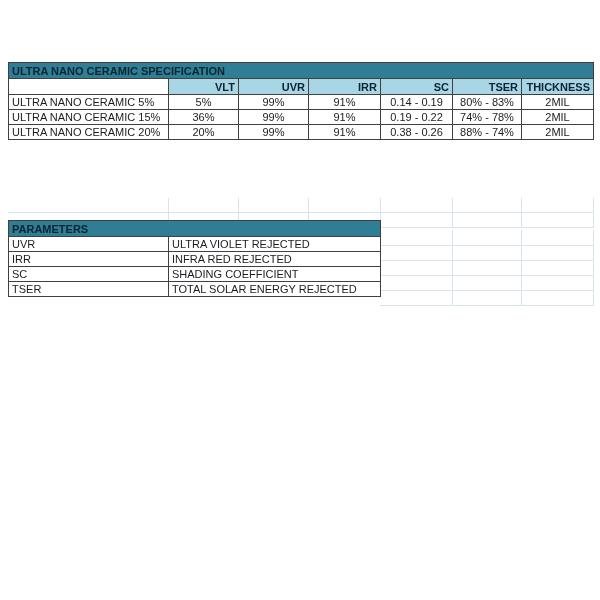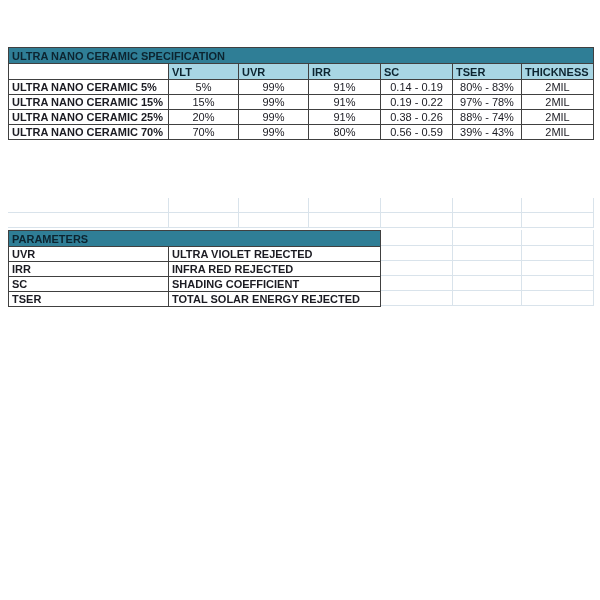--- a/index.html
+++ b/index.html
@@ -14,36 +14,36 @@
   body{background:#ffffff;width:600px;height:600px;}
   .canvas{
     position:relative;width:600px;height:600px;background:#ffffff;overflow:hidden;
     font-family:"Liberation Sans",sans-serif;
   }
   table{
     border-collapse:collapse;table-layout:fixed;position:absolute;
     font-size:11px;color:var(--text);
   }
   
-  .spec{left:8px;top:47px;width:585px;}
-  .params{left:8px;top:230px;width:372px;}
+  .spec{left:8px;top:62px;width:585px;}
+  .params{left:8px;top:220px;width:372px;}
   .spec td,.spec th,.params td{
     border:1px solid var(--border-dark);
     height:14px;padding:0 3px;overflow:hidden;white-space:nowrap;
     font-weight:normal;vertical-align:middle;background:#ffffff;
   }
   tr.ttl td{
     background:var(--teal);color:var(--text-header);
     font-weight:bold;text-align:left;height:15px;
   }
   .spec th.ch{
     background:var(--header-blue);color:var(--text-header);
-    font-weight:bold;text-align:left;height:15px;
-  }
-  td.lbl{text-align:left;font-weight:bold;}
+    font-weight:bold;text-align:right;height:15px;
+  }
+  td.lbl{text-align:left;}
   td.val{text-align:center;}
   
   .ghost td{border:1px solid var(--grid-faint);height:14px;padding:0;background:transparent;}
   .strip{left:8px;top:198px;width:585px;}
   .strip tr:first-child td{border-top:none;}
   .strip td:first-child{border-left:none;}
   .rightgrid{left:380px;top:230px;width:213px;}
   .rightgrid tr:first-child td{border-top:none;height:15px;}
   .rightgrid td:first-child{border-left:none;}
 </style>
@@ -146,45 +146,36 @@
       <td class="lbl">ULTRA NANO CERAMIC 5%</td>
       <td class="val">5%</td>
       <td class="val">99%</td>
       <td class="val">91%</td>
       <td class="val">0.14 - 0.19</td>
       <td class="val">80% - 83%</td>
       <td class="val">2MIL</td>
     </tr>
     <tr>
       <td class="lbl">ULTRA NANO CERAMIC 15%</td>
-      <td class="val">15%</td>
+      <td class="val">36%</td>
       <td class="val">99%</td>
       <td class="val">91%</td>
       <td class="val">0.19 - 0.22</td>
-      <td class="val">97% - 78%</td>
+      <td class="val">74% - 78%</td>
       <td class="val">2MIL</td>
     </tr>
     <tr>
-      <td class="lbl">ULTRA NANO CERAMIC 25%</td>
+      <td class="lbl">ULTRA NANO CERAMIC 20%</td>
       <td class="val">20%</td>
       <td class="val">99%</td>
       <td class="val">91%</td>
       <td class="val">0.38 - 0.26</td>
       <td class="val">88% - 74%</td>
       <td class="val">2MIL</td>
     </tr>
-    <tr>
-      <td class="lbl">ULTRA NANO CERAMIC 70%</td>
-      <td class="val">70%</td>
-      <td class="val">99%</td>
-      <td class="val">80%</td>
-      <td class="val">0.56 - 0.59</td>
-      <td class="val">39% - 43%</td>
-      <td class="val">2MIL</td>
-    </tr>
   </tbody>
     </table>
 
   <table class="params">
     <colgroup>
         <col style="width:160px">
         <col style="width:212px">
       </colgroup>
     <tbody>
         <tr class="ttl">

